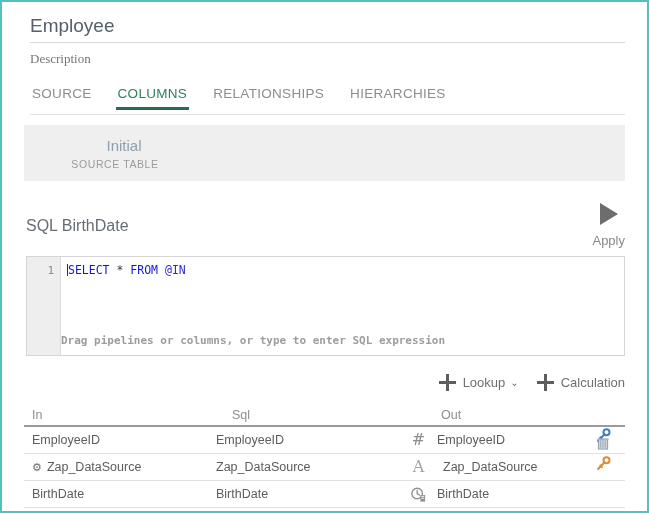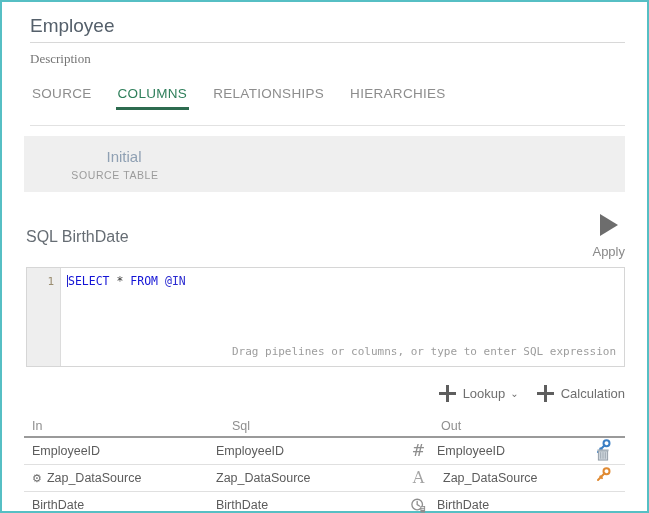--- a/index.html
+++ b/index.html
@@ -57,21 +57,21 @@
     line-height: 18px;
   }
 
   
   .tabs {
     margin: 18px 0 0 28px;
     display: flex;
     align-items: flex-end;
     gap: 22px;
     border-bottom: 1px solid #e2e2e2;
-    padding-bottom: 15px;
+    padding-bottom: 4px;
     margin-right: 22px;
   }
   .tab {
     font-size: 13.5px;
     letter-spacing: 0.3px;
     color: #8d8d8d;
     padding: 0 2px 6px 2px;
     cursor: pointer;
     border-bottom: 3px solid transparent;
     background: none;
@@ -199,25 +199,25 @@
     display: inline-block;
     width: 1px;
     height: 12px;
     background: #2222cc;
     vertical-align: -2px;
   }
   .code-hint {
     position: absolute;
     left: 0; right: 8px;
     bottom: 8px;
-    text-align: right;
     font-family: "DejaVu Sans Mono", monospace;
     font-size: 11px;
     color: #9d9d9d;
     white-space: nowrap;
+    font-weight: bold;
   }
 
   
   .actions {
     margin: 18px 22px 0 0;
     display: flex;
     justify-content: flex-end;
     align-items: center;
     gap: 18px;
   }

